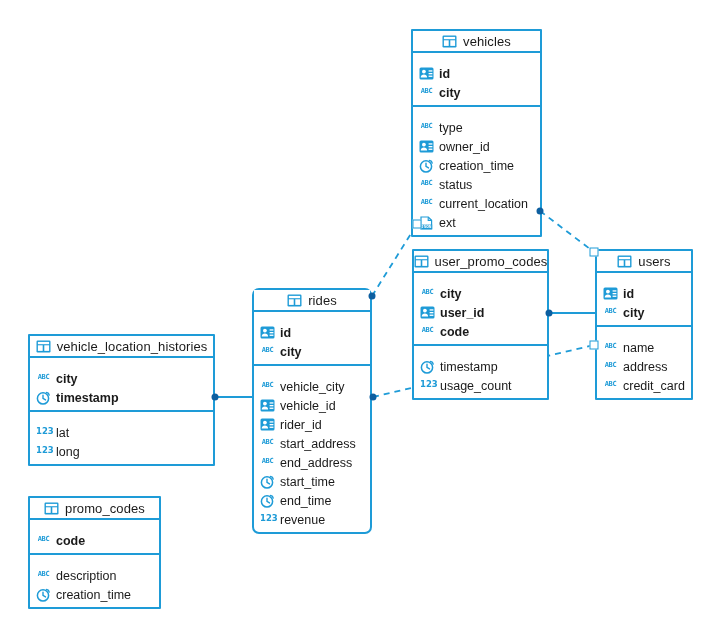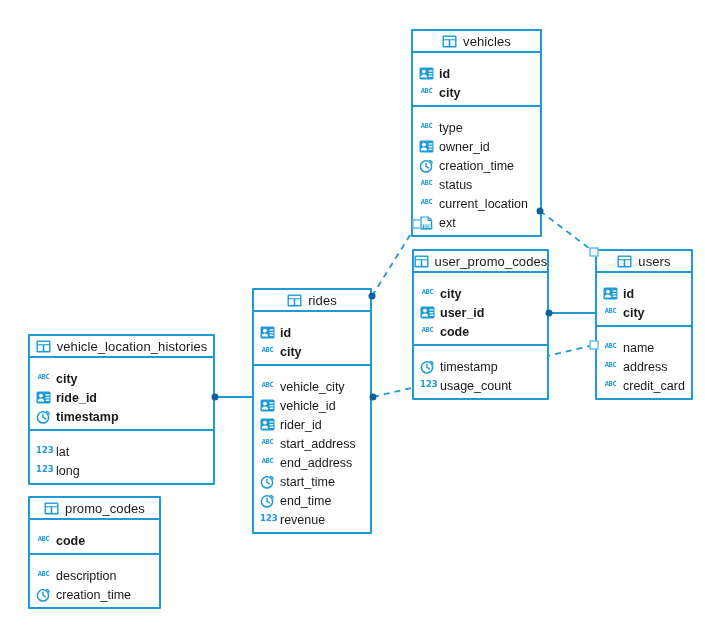--- a/index.html
+++ b/index.html
@@ -305,21 +305,21 @@
         <div class="col-row">
           <span class="ic abc-ic">ABC</span>
           <span class="col-name">address</span>
         </div>
         <div class="col-row">
           <span class="ic abc-ic">ABC</span>
           <span class="col-name">credit_card</span>
         </div>
       </div>
     </div>
-    <div class="table-box" style="left: 252px; top: 288px; width: 120px;">
+    <div class="table-box" style="left: 252px; top: 288px; width: 120px; border-radius: 7px;">
       <div class="tbl-header">
         <span class="ic">
           <svg width="15" height="13" viewBox="0 0 15 13">
             <rect x="0.5" y="0.5" width="14" height="12" rx="1.2" fill="#1e9bd7"></rect>
             <rect x="1.9" y="1.9" width="11.2" height="2.3" fill="#ffffff"></rect>
             <rect x="1.9" y="5.3" width="4.8" height="5.6" fill="#ffffff"></rect>
             <rect x="8.3" y="5.3" width="4.8" height="5.6" fill="#ffffff"></rect>
           </svg>
         </span>
         <span class="tbl-title">rides</span>
@@ -417,33 +417,20 @@
             <rect x="1.9" y="5.3" width="4.8" height="5.6" fill="#ffffff"></rect>
             <rect x="8.3" y="5.3" width="4.8" height="5.6" fill="#ffffff"></rect>
           </svg>
         </span>
         <span class="tbl-title">vehicle_location_histories</span>
       </div>
       <div class="tbl-section keys">
         <div class="col-row pk">
           <span class="ic abc-ic">ABC</span>
           <span class="col-name">city</span>
-        </div>
-        <div class="col-row pk">
-          <span class="ic">
-            <svg width="15" height="13" viewBox="0 0 15 13">
-              <rect x="0.5" y="0.5" width="14" height="12" rx="1.5" fill="#1e9bd7"></rect>
-              <circle cx="4.9" cy="4.6" r="1.9" fill="#ffffff"></circle>
-              <path d="M1.7 10.6c0-1.9 1.4-3 3.2-3s3.2 1.1 3.2 3z" fill="#ffffff"></path>
-              <rect x="9.6" y="3.3" width="3.8" height="1.3" fill="#ffffff"></rect>
-              <rect x="9.6" y="6" width="3.8" height="1.3" fill="#ffffff"></rect>
-              <rect x="9.6" y="8.6" width="3.8" height="1.3" fill="#ffffff"></rect>
-            </svg>
-          </span>
-          <span class="col-name">ride_id</span>
         </div>
         <div class="col-row pk">
           <span class="ic">
             <svg width="15" height="14" viewBox="0 0 15 14">
               <circle cx="7" cy="7.4" r="5.6" fill="none" stroke="#1e9bd7" stroke-width="1.5"></circle>
               <path d="M7 4.3 L7 7.4 L9.5 8.9" fill="none" stroke="#1e9bd7" stroke-width="1.4" stroke-linecap="round"></path>
               <path d="M10.6 1.5 q2.3 0.3 2.6 2.6" fill="none" stroke="#1e9bd7" stroke-width="1.4" stroke-linecap="round"></path>
             </svg>
           </span>
           <span class="col-name">timestamp</span>

